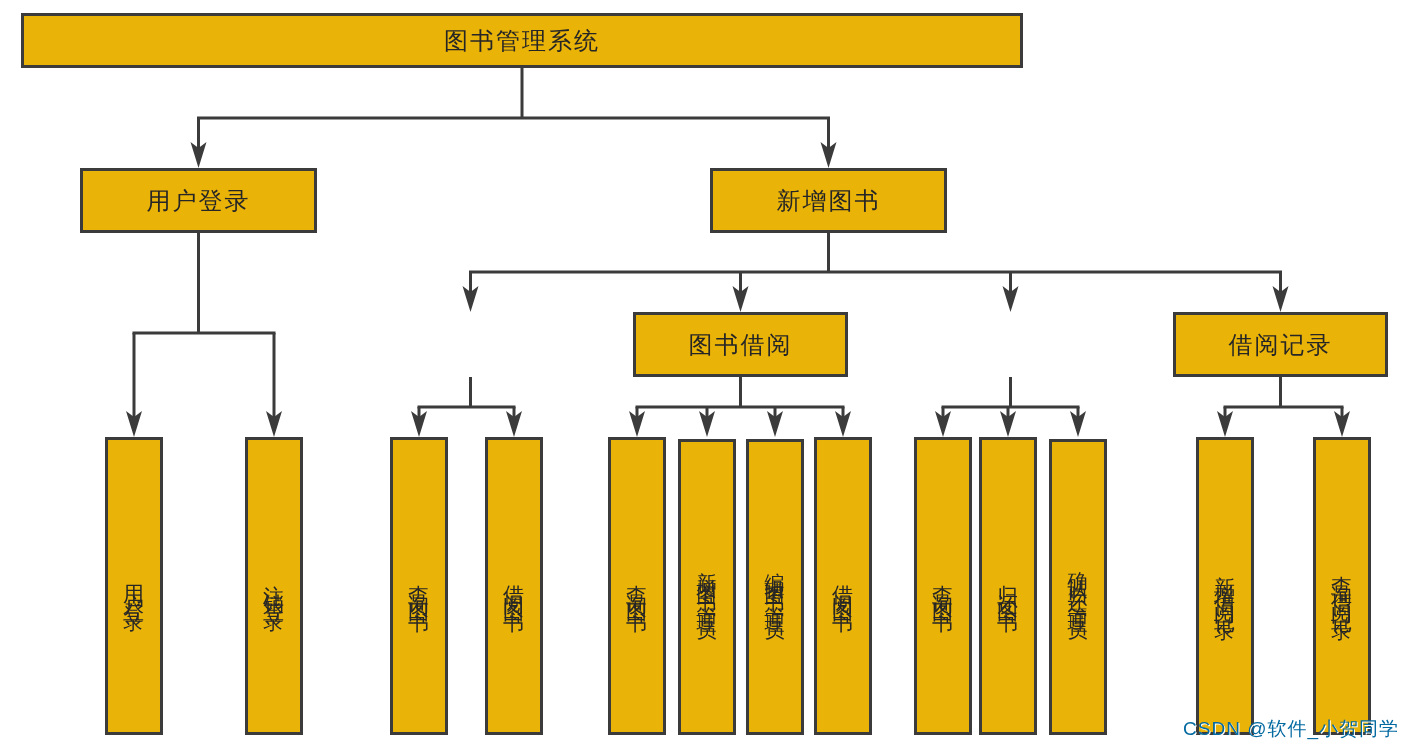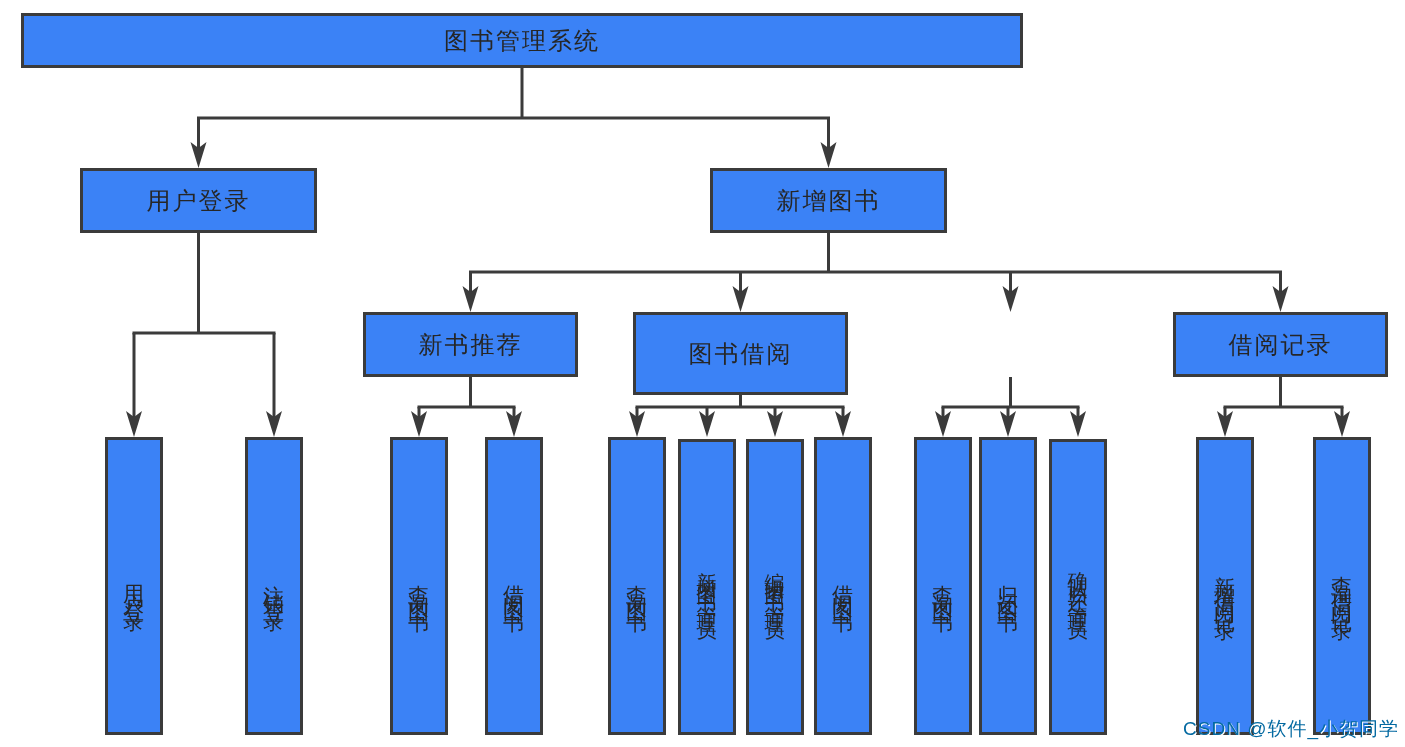--- a/index.html
+++ b/index.html
@@ -13,21 +13,21 @@
   }
   #wires {
     position: absolute;
     left: 0; top: 0;
     width: 1405px; height: 747px;
   }
   .node {
     position: absolute;
     box-sizing: border-box;
     border: 3px solid #3b3b3b;
-    background: #3b82f6;
+    background: #eab308;
     display: flex;
     align-items: center;
     justify-content: center;
     color: #262626;
   }
   .h-node { font-size: 24px; letter-spacing: 2px; white-space: nowrap; }
   .v-node .v-label {
     writing-mode: vertical-rl;
     text-orientation: mixed;
     font-size: 21px;
@@ -111,24 +111,21 @@
     <span>图书管理系统</span>
   </div>
 
   <div class="node h-node" style="left:80px; top:168px; width:237px; height:65px;">
     <span>用户登录</span>
   </div>
   <div class="node h-node" style="left:710px; top:168px; width:237px; height:65px;">
     <span>新增图书</span>
   </div>
 
-  <div class="node h-node" style="left:363px; top:312px; width:215px; height:65px;">
-    <span>新书推荐</span>
-  </div>
-  <div class="node h-node" style="left:633px; top:312px; width:215px; height:83px;">
+  <div class="node h-node" style="left:633px; top:312px; width:215px; height:65px;">
     <span>图书借阅</span>
   </div>
   <div class="node h-node" style="left:1173px; top:312px; width:215px; height:65px;">
     <span>借阅记录</span>
   </div>
 
   <div class="node v-node" style="left:105px; top:437px; width:58px; height:298px;">
     <span class="v-label">用户登录</span>
   </div>
   <div class="node v-node" style="left:245px; top:437px; width:58px; height:298px;">

